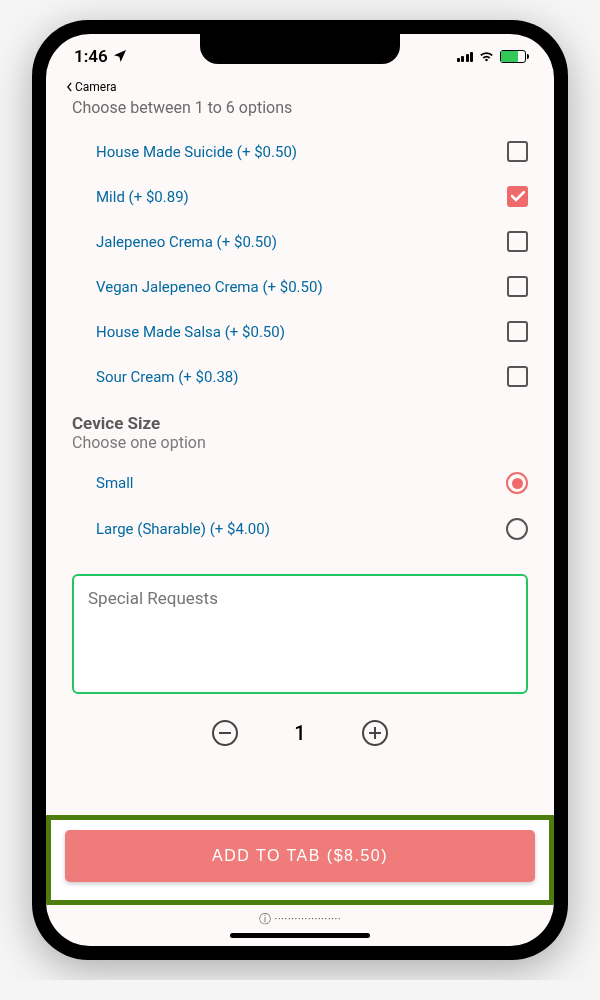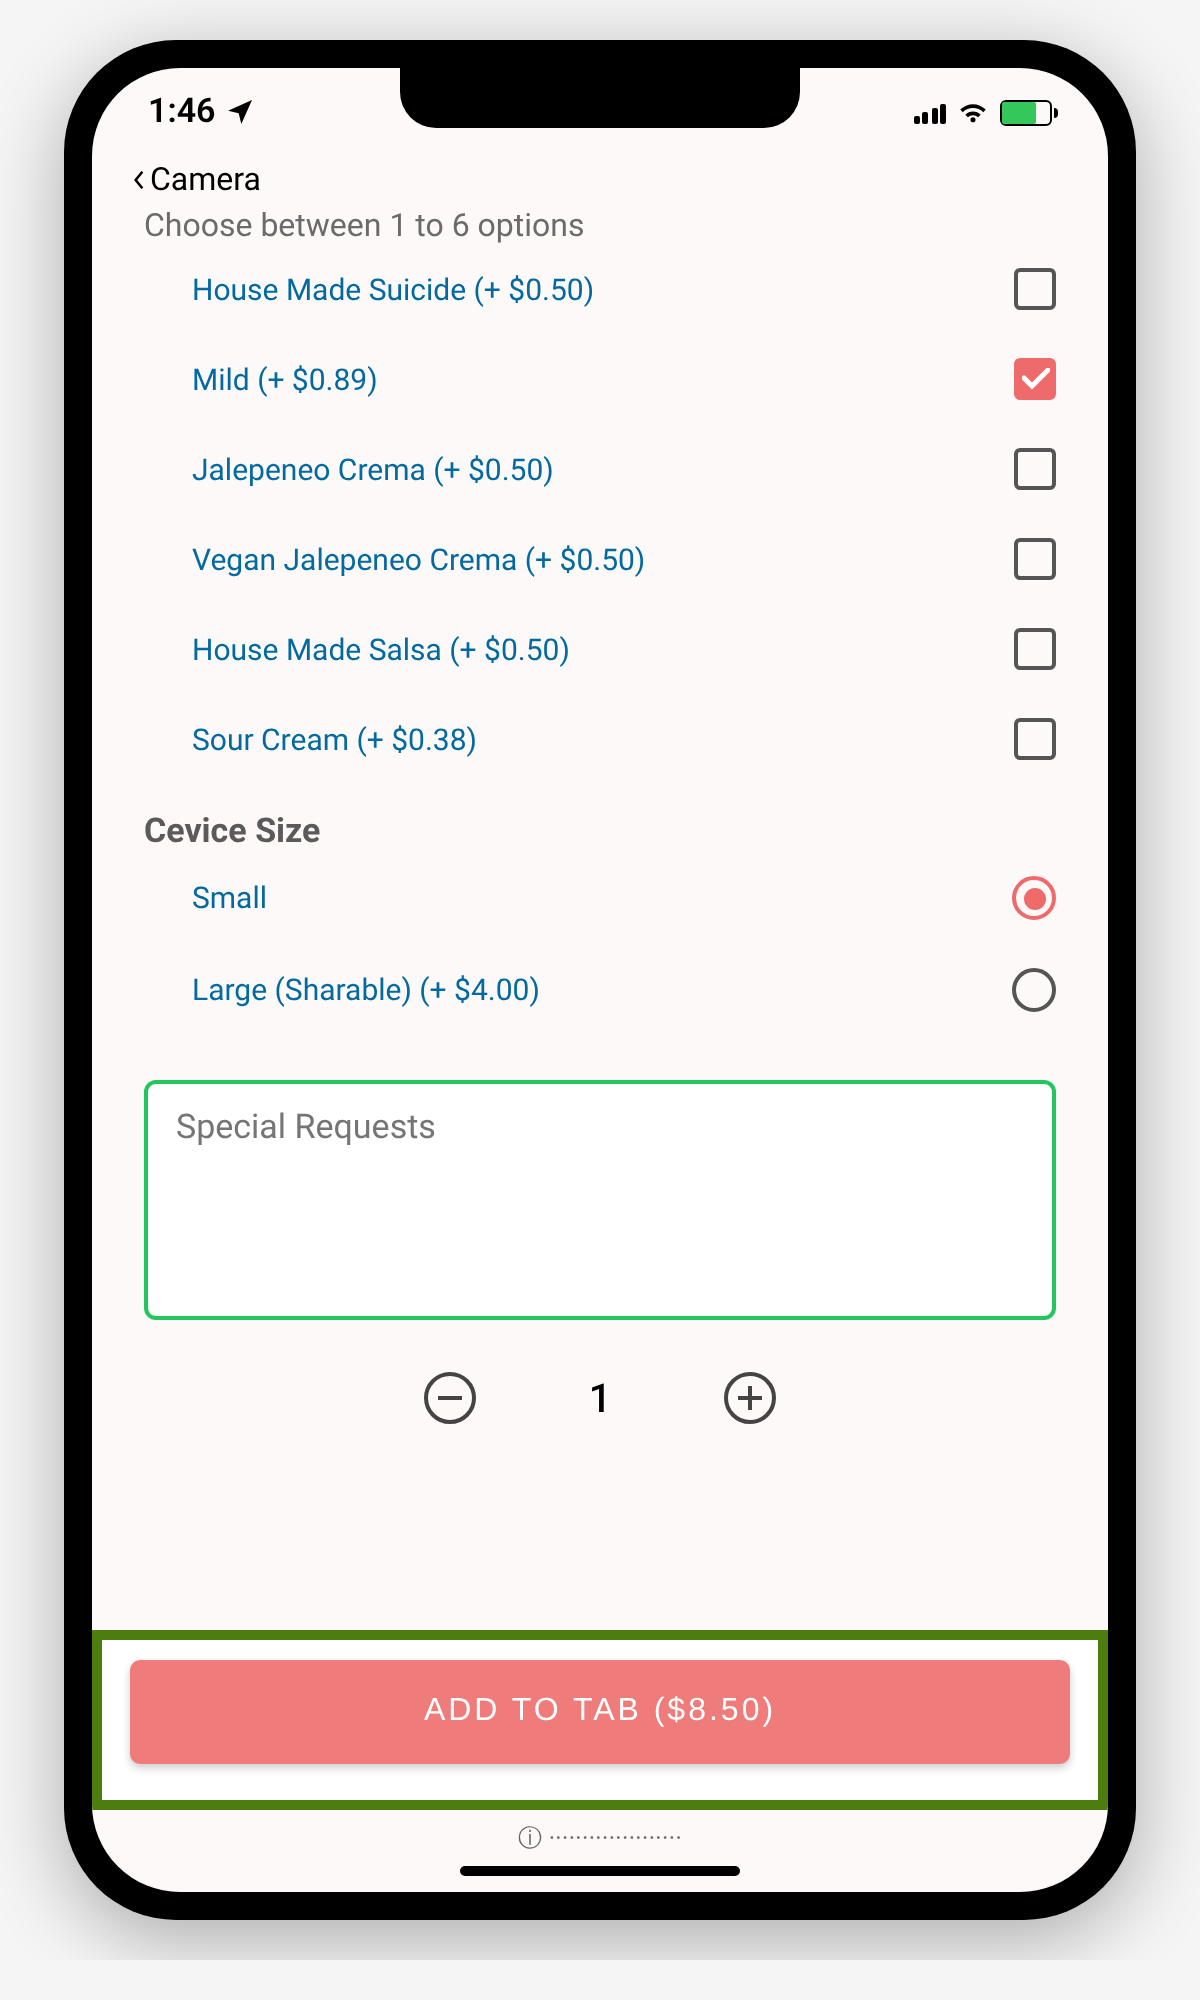--- a/index.html
+++ b/index.html
@@ -56,29 +56,30 @@
     .signal { display: inline-flex; align-items: flex-end; gap: 1.5px; height: 11px; }
     .signal span { width: 3px; background: #000; border-radius: 1px; }
     .signal span:nth-child(1){height:4px;} .signal span:nth-child(2){height:6px;}
     .signal span:nth-child(3){height:8px;} .signal span:nth-child(4){height:10px;}
     .battery {
       width: 26px; height: 13px; border: 1.5px solid #000; border-radius: 3px;
       position: relative; display: flex; align-items: center;
     }
     .battery::after { content:""; position:absolute; right:-4px; top:3px; width:2px; height:5px; background:#000; border-radius:0 2px 2px 0;}
     .battery-fill { background: #34c759; width: 70%; height: 100%; border-radius: 1px;}
-    .back-app { font-size: 16px; padding: 2px 20px 0 20px; display: flex; align-items: center; gap: 2px; }
+    .back-app { font-size: 12px; padding: 2px 20px 0 20px; display: flex; align-items: center; gap: 2px; }
     .content {
       flex: 1;
       overflow-y: auto;
       padding: 4px 26px 0 26px;
     }
     .section-sub {
       color: #6b6b6b;
       font-size: 16px;
+      margin-bottom: 12px;
     }
     .option-row {
       display: flex;
       justify-content: space-between;
       align-items: center;
       padding: 12px 0;
     }
     .option-label {
       font-size: 15px;
       color: #0369a1;
@@ -238,20 +239,21 @@
             <div class="option-label">House Made Salsa (+ $0.50)</div>
             <div class="checkbox"></div>
           </div>
           <div class="option-row">
             <div class="option-label">Sour Cream (+ $0.38)</div>
             <div class="checkbox"></div>
           </div>
         </div>
 
       <div class="section-title">Cevice Size</div>
+      <div class="section-hint">Choose one option</div>
       <div id="size-list">
           <div class="option-row">
             <div class="option-label">Small</div>
             <div class="radio selected">
               <div class="dot"></div>
             </div>
           </div>
           <div class="option-row">
             <div class="option-label">Large (Sharable) (+ $4.00)</div>
             <div class="radio"></div>

